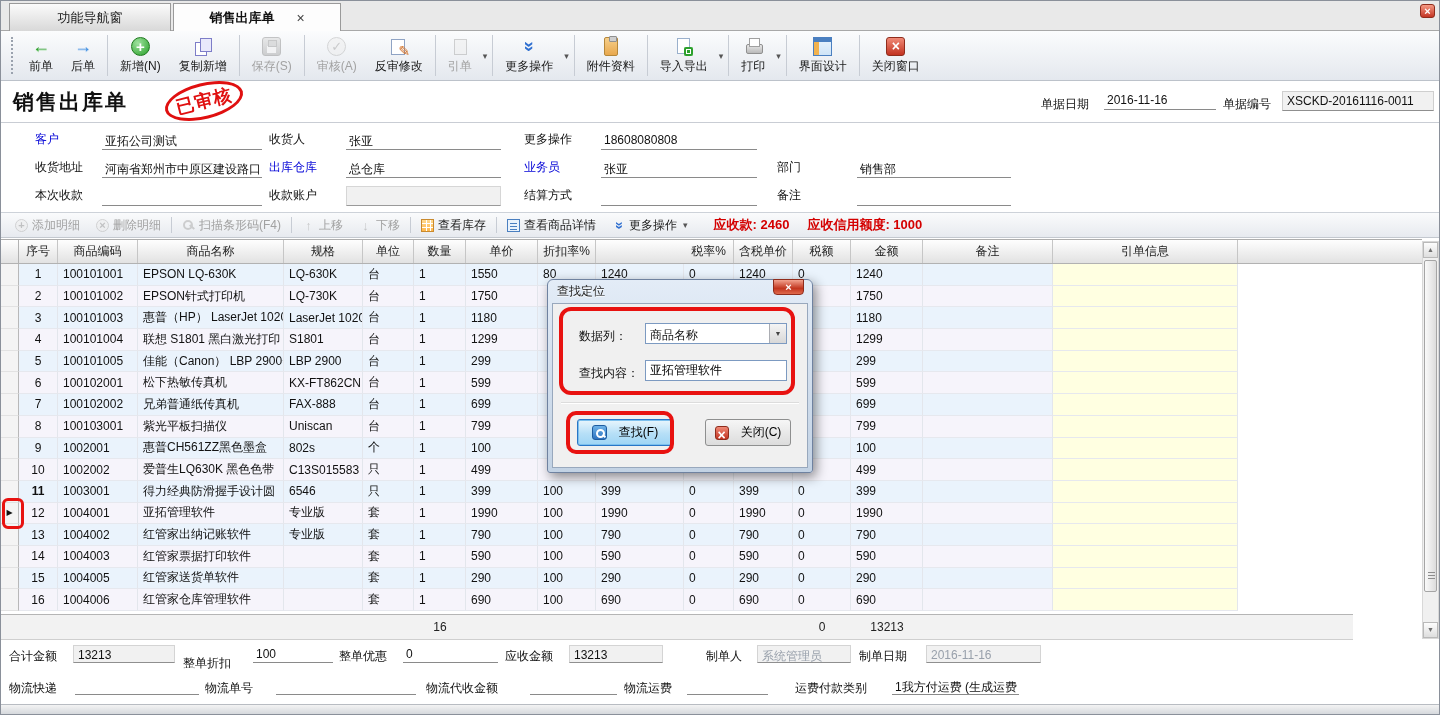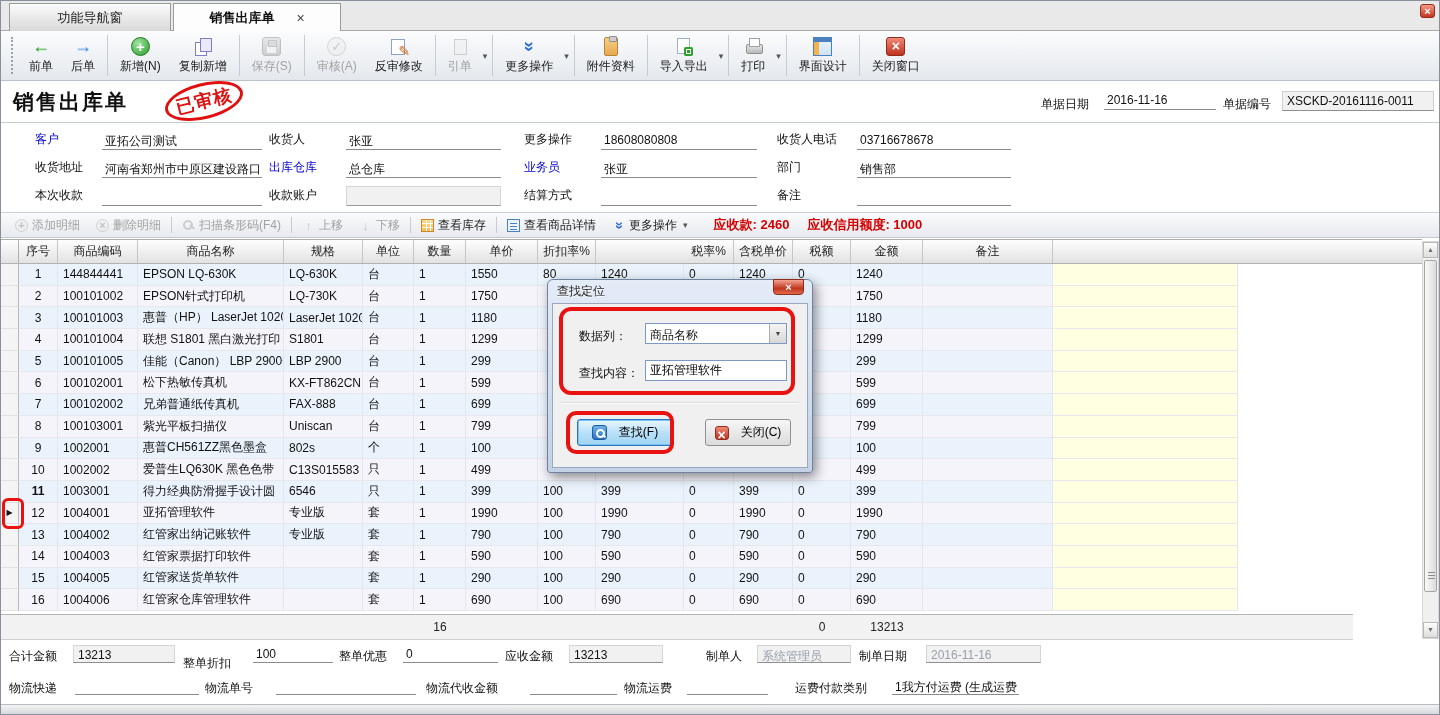--- a/index.html
+++ b/index.html
@@ -266,24 +266,20 @@
         <div class="ffield">亚拓公司测试</div>
       </div>
     <div class="fitem c2 r1">
         <span class="flabel">收货人</span>
         <div class="ffield">张亚</div>
       </div>
     <div class="fitem c3 r1">
         <span class="flabel">更多操作</span>
         <div class="ffield">18608080808</div>
       </div>
-    <div class="fitem c4 r1">
-        <span class="flabel">收货人电话</span>
-        <div class="ffield">03716678678</div>
-      </div>
     <div class="fitem c1 r2">
         <span class="flabel">收货地址</span>
         <div class="ffield">河南省郑州市中原区建设路口</div>
       </div>
     <div class="fitem c2 r2">
         <span class="flabel accent">出库仓库</span>
         <div class="ffield">总仓库</div>
       </div>
     <div class="fitem c3 r2">
         <span class="flabel accent">业务员</span>
@@ -363,25 +359,26 @@
         <div class="g-h-cell" style="width: 51px;">单位</div>
         <div class="g-h-cell" style="width: 52px;">数量</div>
         <div class="g-h-cell" style="width: 72px;">单价</div>
         <div class="g-h-cell" style="width: 58px;">折扣率%</div>
         <div class="g-h-cell" style="width: 88px; margin-top: 24px;">折扣单价</div>
         <div class="g-h-cell" style="width: 50px;">税率%</div>
         <div class="g-h-cell" style="width: 59px;">含税单价</div>
         <div class="g-h-cell" style="width: 58px;">税额</div>
         <div class="g-h-cell" style="width: 72px;">金额</div>
         <div class="g-h-cell" style="width: 130px;">备注</div>
+        <div class="g-h-cell" style="width: 185px;">引单信息</div>
       </div>
       <div class="g-row odd">
         <div class="g-ind"></div>
         <div class="g-cell center" style="width: 39px;">1</div>
-        <div class="g-cell" style="width: 80px;">144844441</div>
+        <div class="g-cell" style="width: 80px;">100101001</div>
         <div class="g-cell" style="width: 146px;">EPSON LQ-630K</div>
         <div class="g-cell" style="width: 79px;">LQ-630K</div>
         <div class="g-cell" style="width: 51px;">台</div>
         <div class="g-cell" style="width: 52px;">1</div>
         <div class="g-cell" style="width: 72px;">1550</div>
         <div class="g-cell" style="width: 58px;">80</div>
         <div class="g-cell" style="width: 88px;">1240</div>
         <div class="g-cell" style="width: 50px;">0</div>
         <div class="g-cell" style="width: 59px;">1240</div>
         <div class="g-cell" style="width: 58px;">0</div>

